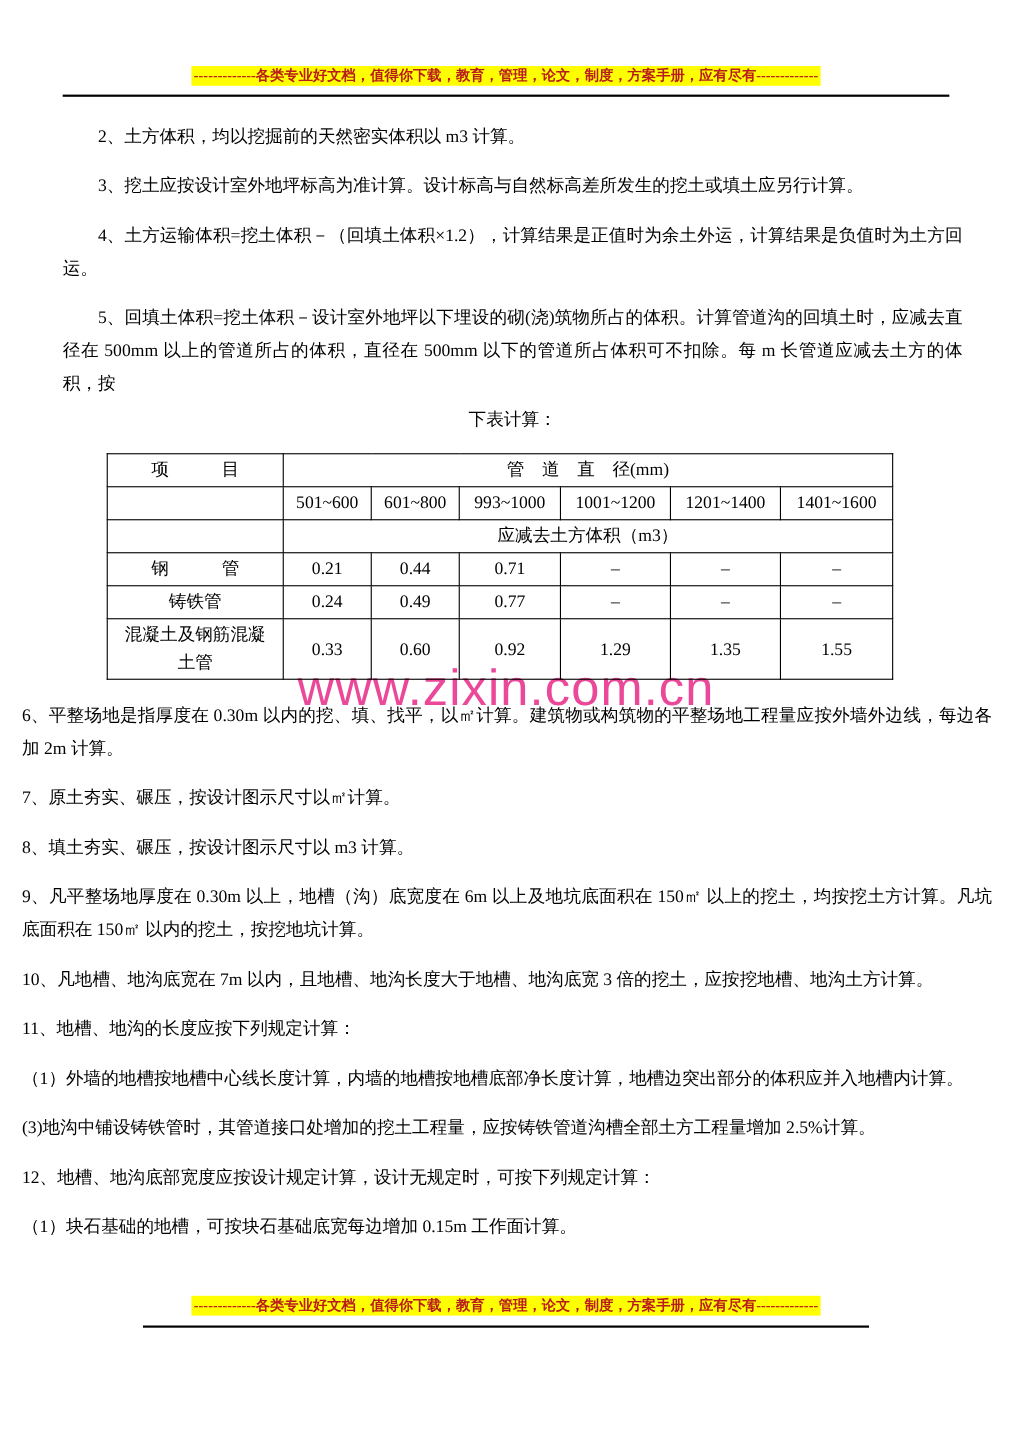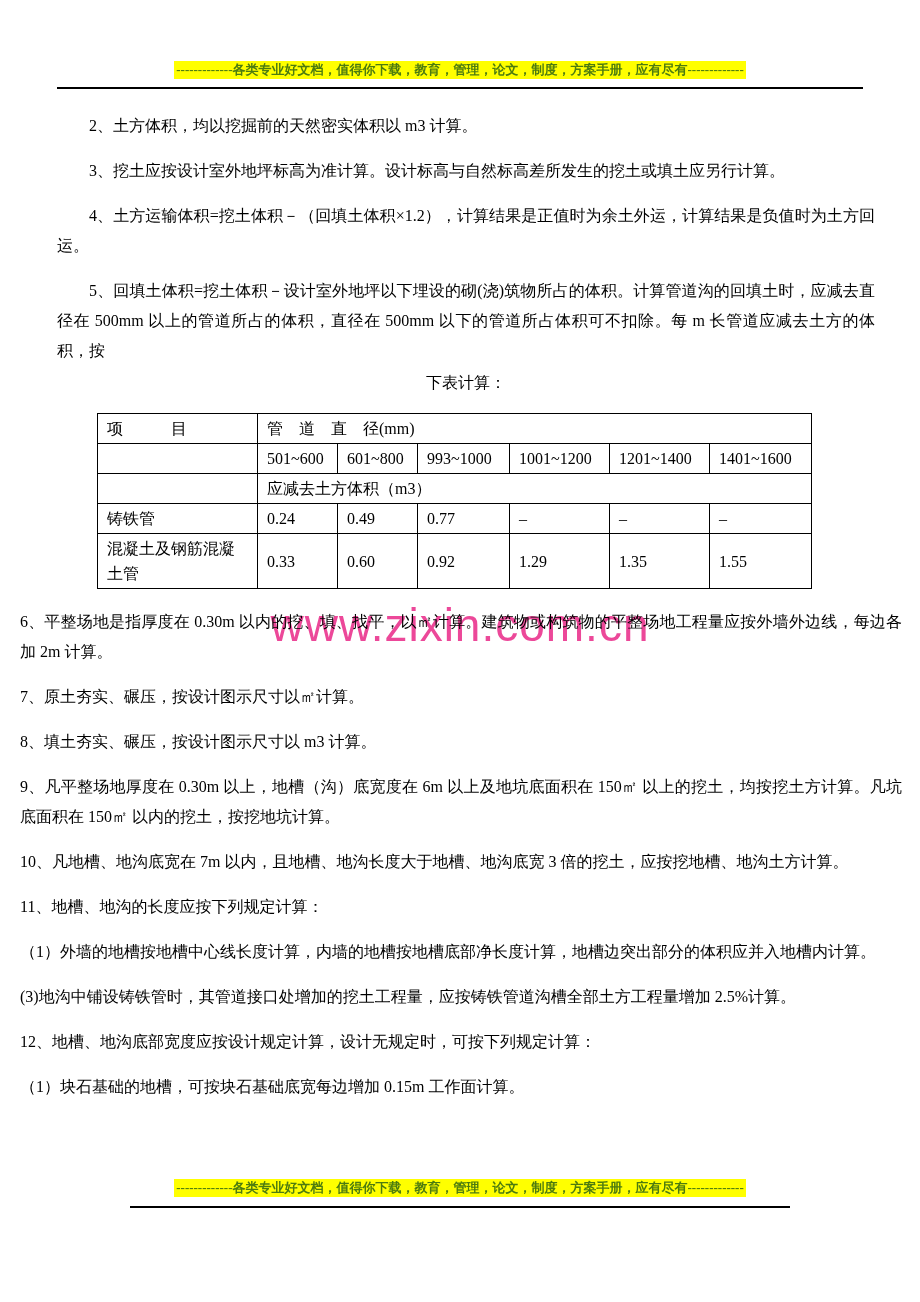--- a/index.html
+++ b/index.html
@@ -12,21 +12,21 @@
     overflow: hidden;
     font-family: "Liberation Serif", "DejaVu Serif", serif;
     color: #000000;
   }
   
   .banner-row { text-align: center; }
   .banner-row.top { padding-top: 60px; }
   .banner {
     display: inline-block;
     background: #ffff00;
-    color: #4d7c0f;
+    color: #b91c1c;
     font-size: 13px;
     font-weight: bold;
     line-height: 18px;
     padding: 0 2px;
     white-space: nowrap;
   }
   .rule {
     height: 2px;
     background: #000000;
   }
@@ -68,21 +68,21 @@
     border-collapse: collapse;
     margin: 8px 0 0 97px;
     table-layout: fixed;
     font-size: 16px;
   }
   .doc-table td {
     border: 1px solid #000000;
     padding: 2px 9px;
     line-height: 25px;
     vertical-align: middle;
-    text-align: left;
+    text-align: center;
     overflow: hidden;
   }
   
   .footer {
     position: absolute;
     top: 1178px;
     left: 0;
     width: 100%;
     z-index: 1;
   }
@@ -131,20 +131,29 @@
           <td>993~1000</td>
           <td>1001~1200</td>
           <td>1201~1400</td>
           <td>1401~1600</td>
         </tr>
         <tr>
           <td></td>
           <td colspan="6">应减去土方体积（m3）</td>
         </tr>
         <tr>
+          <td>钢　　　管</td>
+          <td>0.21</td>
+          <td>0.44</td>
+          <td>0.71</td>
+          <td>–</td>
+          <td>–</td>
+          <td>–</td>
+        </tr>
+        <tr>
           <td>铸铁管</td>
           <td>0.24</td>
           <td>0.49</td>
           <td>0.77</td>
           <td>–</td>
           <td>–</td>
           <td>–</td>
         </tr>
         <tr>
           <td>混凝土及钢筋混凝土管</td>

